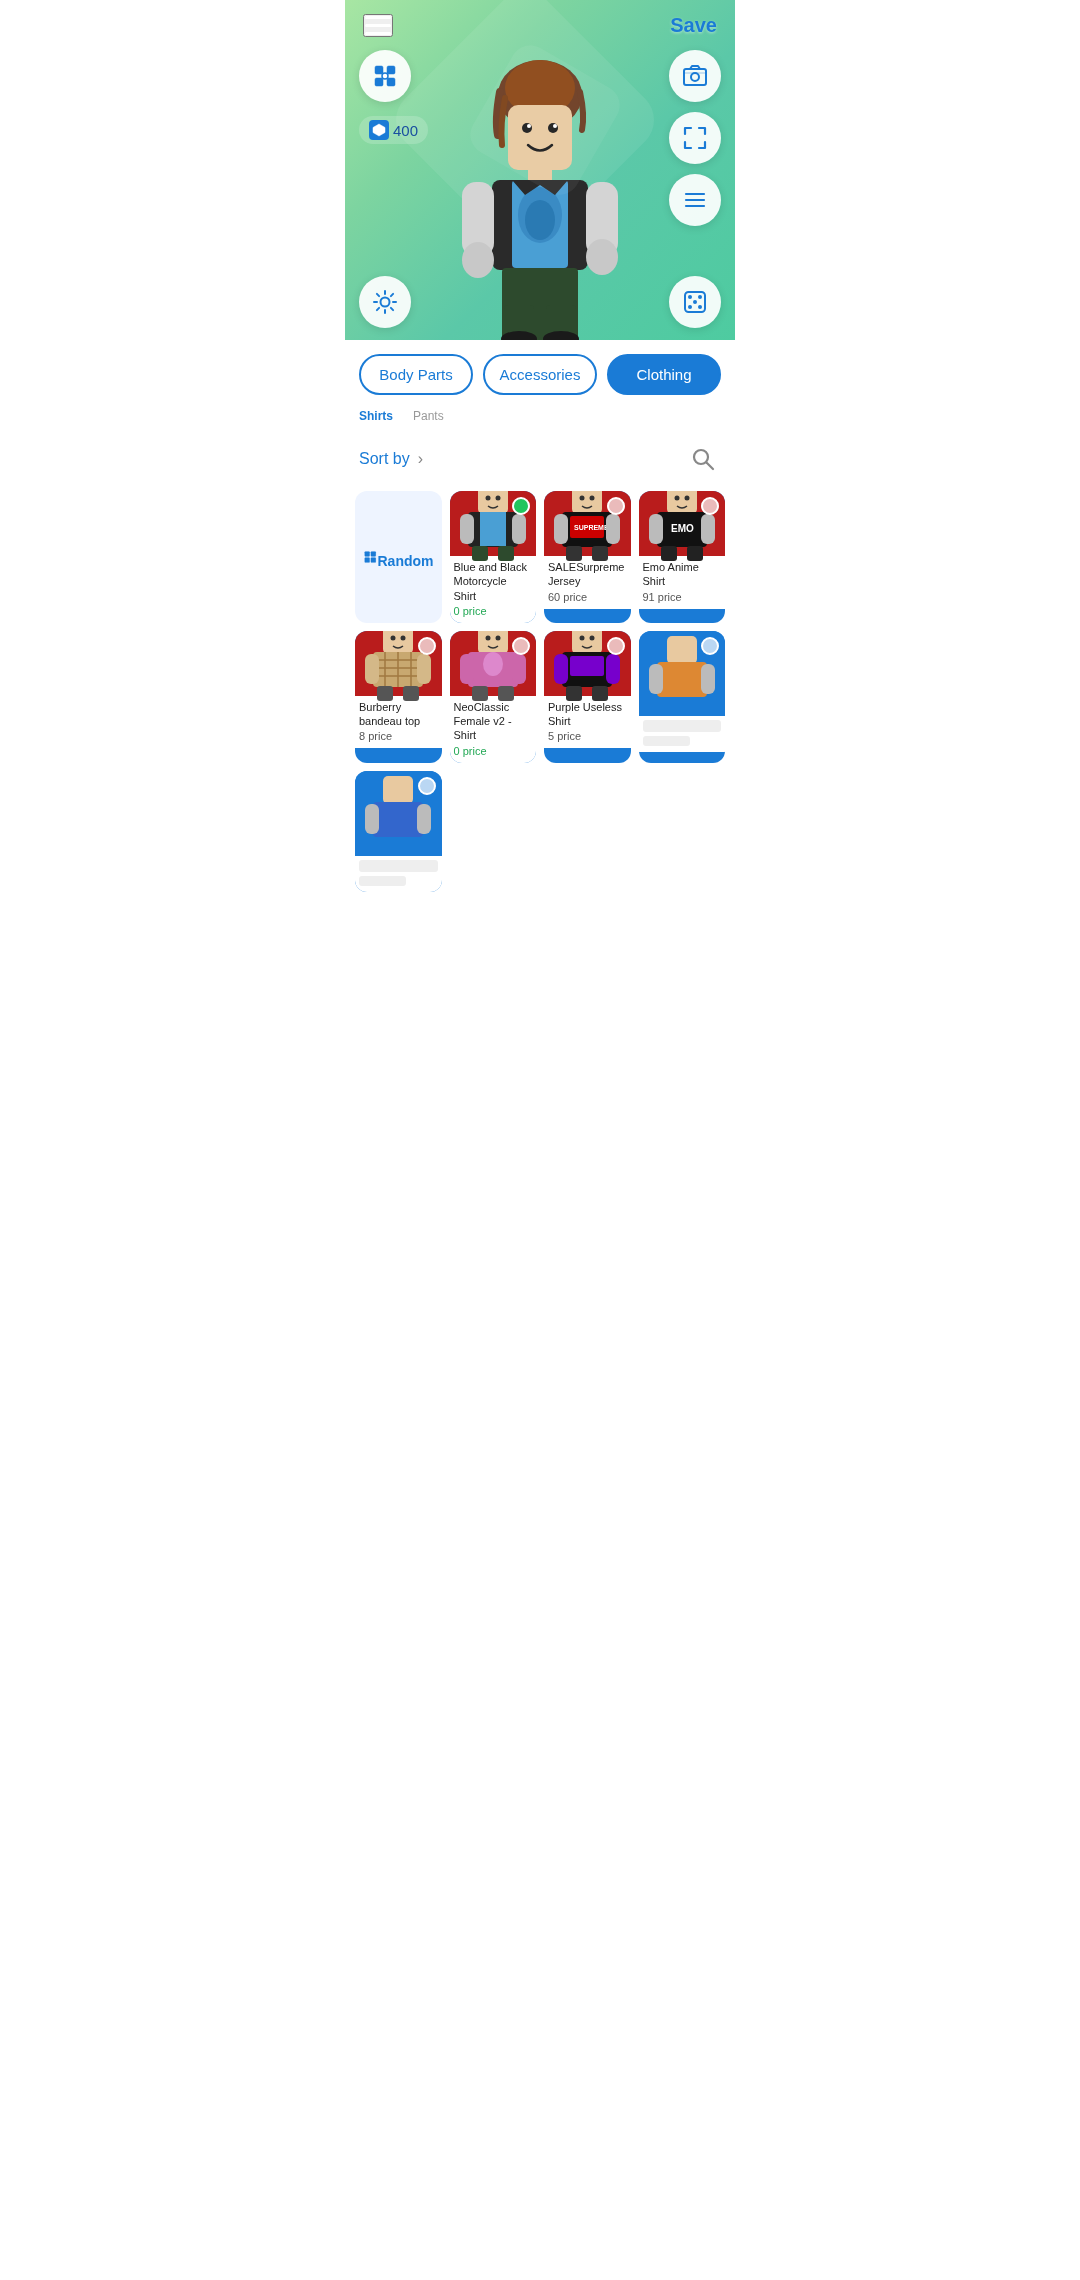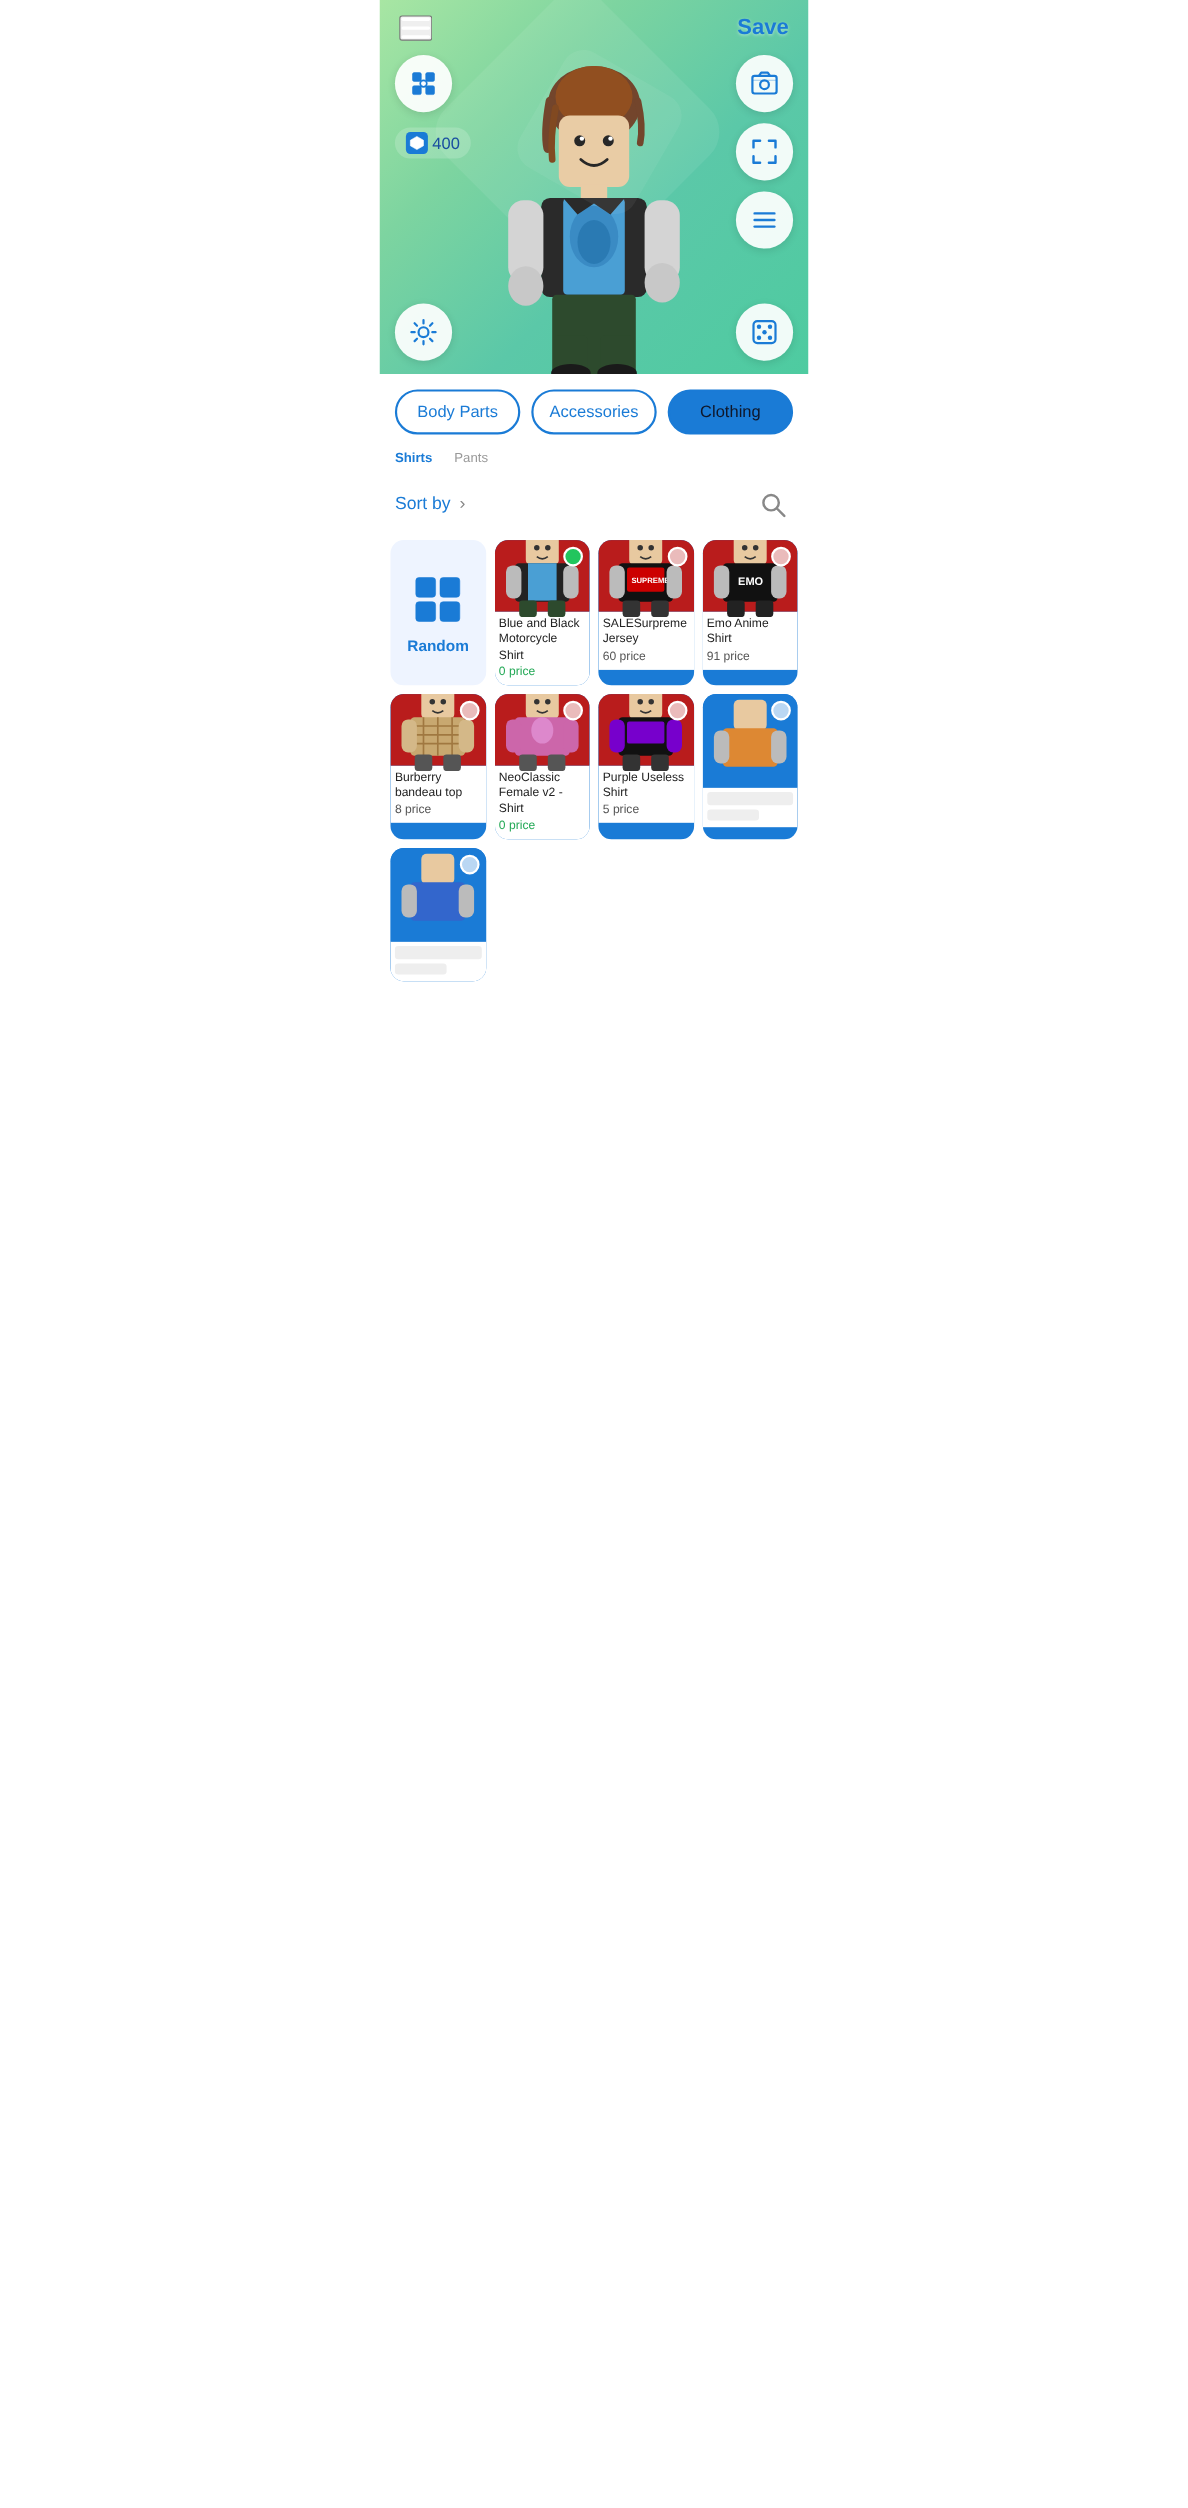--- a/index.html
+++ b/index.html
@@ -167,21 +167,21 @@
       border: 2px solid #1a7bd6;
       background: transparent;
       color: #1a7bd6;
       font-size: 15px;
       font-weight: 500;
       cursor: pointer;
       text-align: center;
     }
     .cat-tab.active {
       background: #1a7bd6;
-      color: #0f172a;
+      color: #ffffff;
     }
 
     
     .sub-tabs {
       display: flex;
       gap: 20px;
       padding: 6px 14px 4px;
       background: #fff;
     }
     .sub-tab {
@@ -239,21 +239,21 @@
       border-radius: 12px;
       overflow: hidden;
       cursor: pointer;
       position: relative;
     }
     .item-card.special {
       background: #eef4ff;
       border-radius: 12px;
       padding: 7px 8px;
       display: flex;
-      flex-direction: column;
+      flex-direction: row;
       align-items: center;
       justify-content: center;
       min-height: 120px;
     }
     .item-card.catalog {
       background: #1a7bd6;
       border-radius: 12px;
       min-height: 120px;
       display: flex;
       flex-direction: column;

